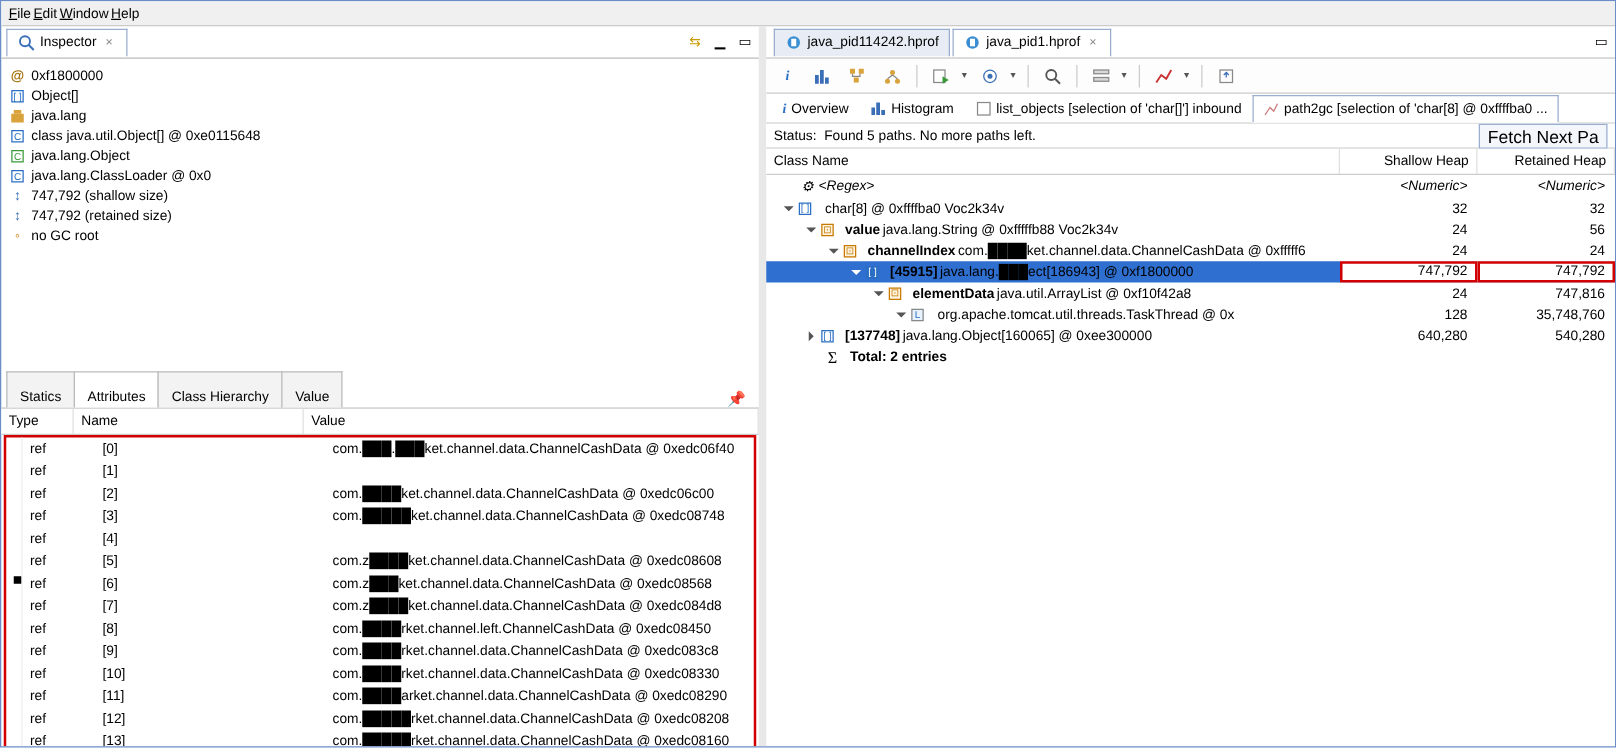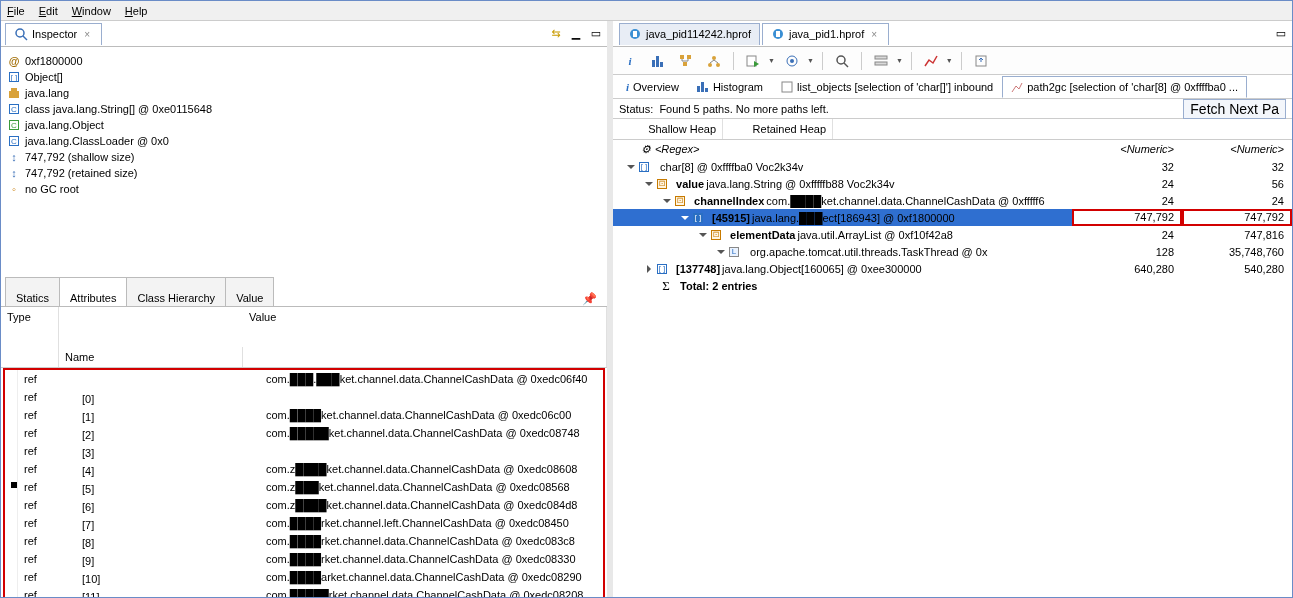--- a/index.html
+++ b/index.html
@@ -1,17 +1,17 @@
 <!DOCTYPE html>
 <html><head>
 <meta charset="utf-8">
 <style>
 * { margin:0; padding:0; box-sizing:border-box; font-family:Tahoma,Arial,sans-serif; font-size:11px; color:#000; }
 body { background:#fff; width:1293px; height:598px; overflow:hidden; border:1px solid #6a8cc7; }
-.menubar { height:20px; background:#f0f0f0; border-bottom:1px solid #ccc; display:flex; align-items:center; padding:0 6px; gap:14px; }
+.menubar { height:20px; background:#f0f0f0; border-bottom:1px solid #ccc; display:flex; align-items:center; padding:0 6px; gap:2px; }
 .menubar span { cursor:default; }
 .menubar span u { text-decoration:underline; }
 .split { display:flex; height:calc(100% - 20px); }
 .left { width:612px; border-right:6px solid #e8e8e8; display:flex; flex-direction:column; }
 .right { flex:1; display:flex; flex-direction:column; }
 .tabbar { height:26px; display:flex; align-items:center; padding:2px 4px; border-bottom:1px solid #bcbcbc; }
 .tab { height:22px; display:flex; align-items:center; gap:4px; padding:0 8px; border:1px solid #9aaecf; background:#fff; border-bottom:none; margin-right:2px; position:relative; }
 .tab.inactive { background:#e8edf5; }
 .tab .x { width:12px; height:12px; display:inline-flex; align-items:center; justify-content:center; color:#888; font-size:10px; }
 .tab-icons-right { margin-left:auto; display:flex; gap:6px; align-items:center; }
@@ -20,21 +20,21 @@
 .tree-list { padding:2px 0; }
 .tree-list .row { display:flex; align-items:center; gap:4px; height:16px; padding:1px 0; }
 .ic { width:14px; height:14px; display:inline-flex; align-items:center; justify-content:center; font-size:10px; }
 .subtabs { height:22px; display:flex; align-items:flex-end; border-bottom:1px solid #bbb; padding:0 4px; gap:0; }
 .subtab { height:20px; padding:14px 10px; border:1px solid #bbb; border-bottom:none; background:#f3f3f3; margin-right:-1px; }
 .subtab.active { background:#fff; }
 .subtabs .push { margin-left:auto; color:#2a7a2a; font-size:12px; padding-right:6px; }
 .attr-header { display:flex; border-bottom:1px solid #ccc; background:#fff; }
 .attr-header div { padding:4px 6px; border-right:1px solid #e0e0e0; }
 .col-type { width:58px; }
-.col-name { width:184px;margin-top:40px; }
+.col-name { width:184px; }
 .col-value { flex:1; }
 .attr-rows { border:2px solid #d20000; border-top:2px solid #d20000; margin:0 2px; }
 .attr-rows .arow { display:flex; height:18px; align-items:center; }
 .attr-rows .arow div { padding:0 6px; }
 .leftmark { width:10px; height:100%; border-right:1px solid #eee; }
 .dot { width:6px; height:6px; background:#000; display:inline-block; }
 
 .right .tabbar { padding-left:6px; }
 .right .tab { }
 .toolbar { height:28px; border-bottom:1px solid #ccc; display:flex; align-items:center; gap:6px; padding:0 6px; background:#fdfdfd; }
@@ -121,21 +121,21 @@
                 <rect x="1" y="4" width="10" height="7" fill="#d9a23a"></rect>
                 <rect x="3" y="1" width="6" height="3" fill="#d9a23a"></rect>
               </svg>
             </span>
             <span>java.lang</span>
           </div>
           <div class="row">
             <span class="ic">
               <span class="box blue">C</span>
             </span>
-            <span>class java.lang.String[] @ 0xe0115648</span>
+            <span>class java.util.Object[] @ 0xe0115648</span>
           </div>
           <div class="row">
             <span class="ic">
               <span class="box" style="border-color:#3a9a3a;color:#3a9a3a">C</span>
             </span>
             <span>java.lang.Object</span>
           </div>
           <div class="row">
             <span class="ic">
               <span class="box blue">C</span>
@@ -386,20 +386,21 @@
         </div>
     </div>
 
     <div class="statusbar">
       <span><span>Status:</span>&nbsp;&nbsp;<span>Found 5 paths. No more paths left.</span></span>
       <span class="fetch">Fetch Next Pa</span>
     </div>
 
     <div class="rtable">
       <div class="rhead">
+        <div class="c-name">Class Name</div>
         <div class="c-sh">Shallow Heap</div>
         <div class="c-rh">Retained Heap</div>
       </div>
       <div class="rfilter">
         <span style="margin-right:4px">⚙</span>
         <span class="fn">&lt;Regex&gt;</span>
         <span class="c-sh" style="text-align:right;padding-right:8px">&lt;Numeric&gt;</span>
         <span class="c-rh" style="text-align:right;padding-right:8px">&lt;Numeric&gt;</span>
       </div>
       <div id="rtree">

